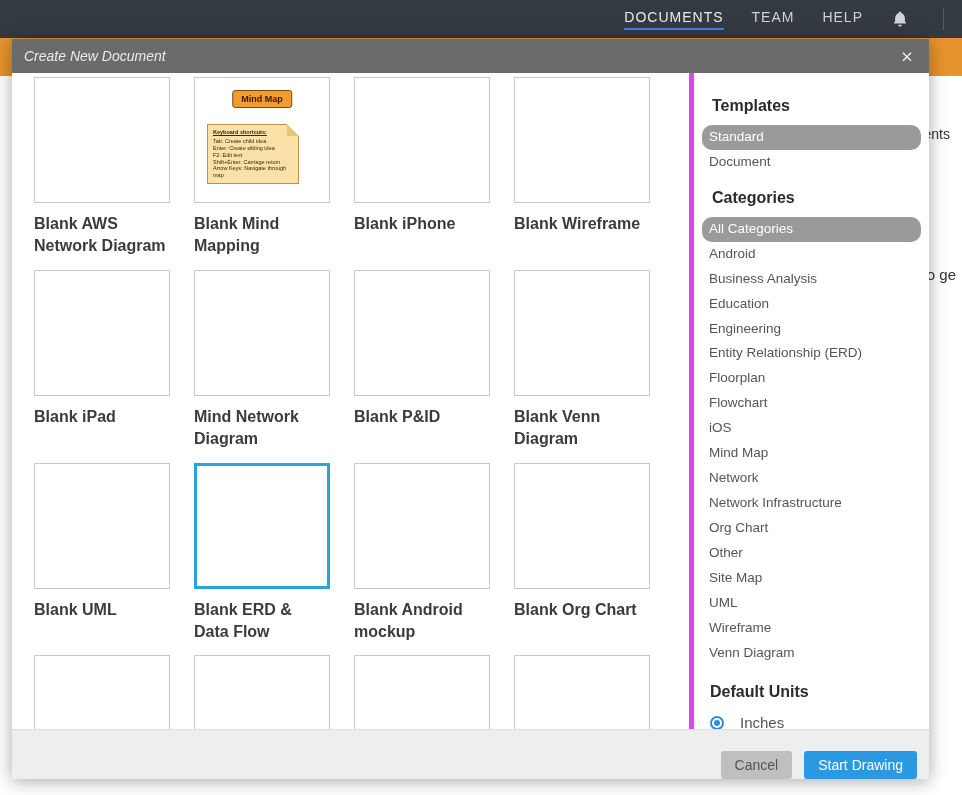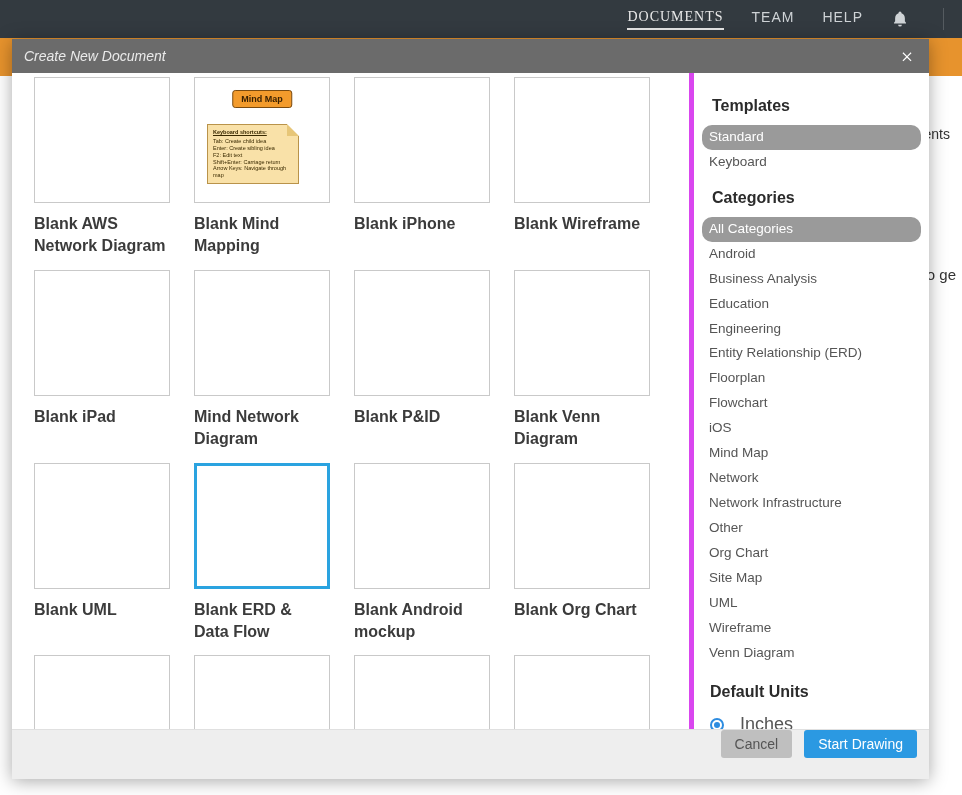--- a/index.html
+++ b/index.html
@@ -23,22 +23,21 @@
       color: #cfd3d6;
       font-size: 14px;
       letter-spacing: 1px;
     }
     .topbar .nav-item {
       padding-bottom: 3px;
       cursor: pointer;
     }
     .topbar .nav-item.active {
       color: #e9e9e9;
-      border-bottom: 2px solid #e5e5e5;
-      font-family: Liberation Serif, serif;
+      border-bottom: 2px solid #3b82f6;
     }
     .topbar .bell {
       width: 18px; height: 18px;
       fill: #cfd3d6;
     }
     .topbar .sep {
       width: 1px; height: 22px; background: #555b60; margin-left: 6px;
     }
     .orangebar {
       height: 38px;
@@ -213,21 +212,21 @@
 
     .units {
       margin-top: 18px;
       padding-left: 4px;
     }
     .units .sb-heading { margin-left: 4px; }
     .unit-row {
       display: flex;
       align-items: center;
       gap: 16px;
-      font-size: 18px;
+      font-size: 15px;
       color: #555;
       padding: 3px 0 3px 4px;
     }
     .radio {
       width: 14px; height: 14px; border-radius: 50%;
       border: 2px solid #bdbdbd;
       display: inline-flex; align-items: center; justify-content: center;
       cursor: pointer;
       flex-shrink: 0;
     }
@@ -238,21 +237,21 @@
       content: "";
       width: 6px; height: 6px; border-radius: 50%;
       background: #2d8ce0;
     }
 
     
     .modal-footer {
       height: 50px;
       background: #eeeeee;
       display: flex;
-      align-items: flex-start;
+      align-items: flex-end;
       justify-content: flex-end;
       gap: 12px;
       padding: 0 12px;
       border-top: 1px solid #e0e0e0;
     }
     .btn {
       font-size: 14px;
       padding: 6px 14px;
       border-radius: 3px;
       cursor: pointer;
@@ -377,39 +376,39 @@
             <div class="thumb"></div>
             <div class="tpl-label"></div>
           </div>
         </div>
     </div>
 
     <div class="sidebar">
       <div class="sb-heading">Templates</div>
       <ul class="sb-list" id="templates-list">
           <li class="sb-item selected">Standard</li>
-          <li class="sb-item">Keyboard</li>
+          <li class="sb-item">Document</li>
         </ul>
 
       <div class="sb-heading">Categories</div>
       <ul class="sb-list" id="categories-list">
           <li class="sb-item selected">All Categories</li>
           <li class="sb-item">Android</li>
           <li class="sb-item">Business Analysis</li>
           <li class="sb-item">Education</li>
           <li class="sb-item">Engineering</li>
           <li class="sb-item">Entity Relationship (ERD)</li>
           <li class="sb-item">Floorplan</li>
           <li class="sb-item">Flowchart</li>
           <li class="sb-item">iOS</li>
           <li class="sb-item">Mind Map</li>
           <li class="sb-item">Network</li>
           <li class="sb-item">Network Infrastructure</li>
+          <li class="sb-item">Org Chart</li>
           <li class="sb-item">Other</li>
-          <li class="sb-item">Org Chart</li>
           <li class="sb-item">Site Map</li>
           <li class="sb-item">UML</li>
           <li class="sb-item">Wireframe</li>
           <li class="sb-item">Venn Diagram</li>
         </ul>
 
       <div class="units">
         <div class="sb-heading">Default Units</div>
         <div id="units-list">
             <div class="unit-row">

